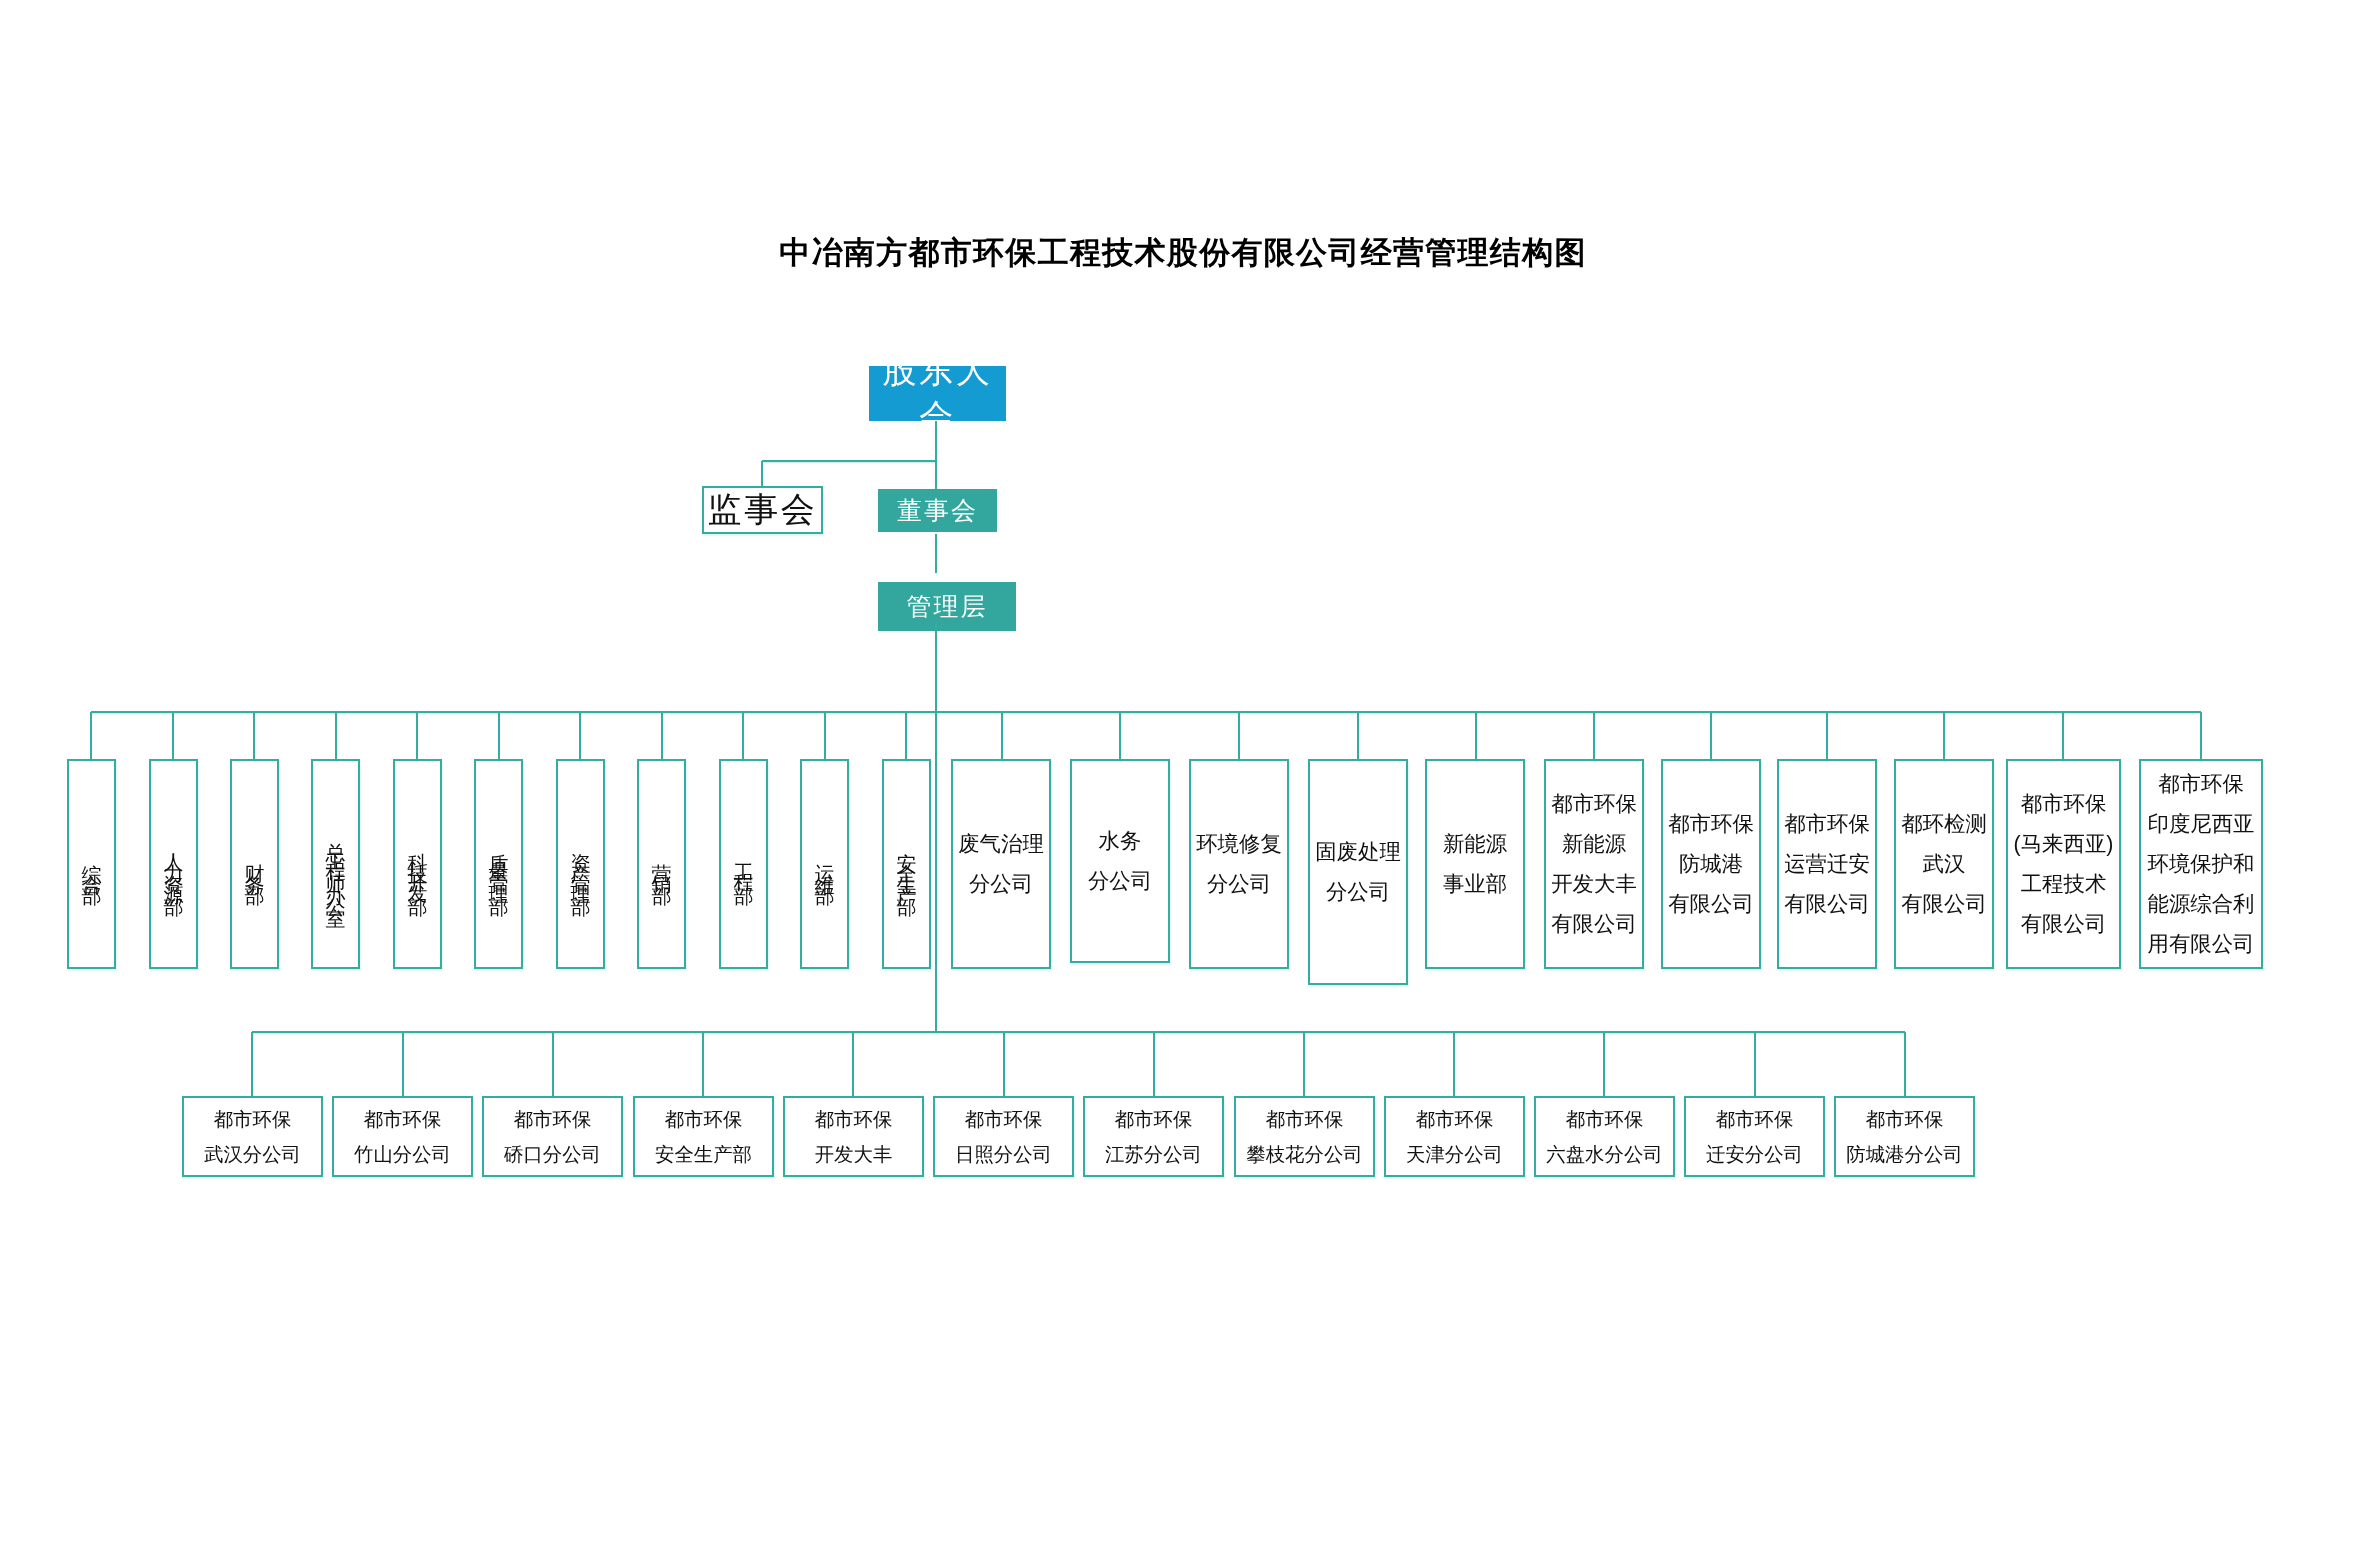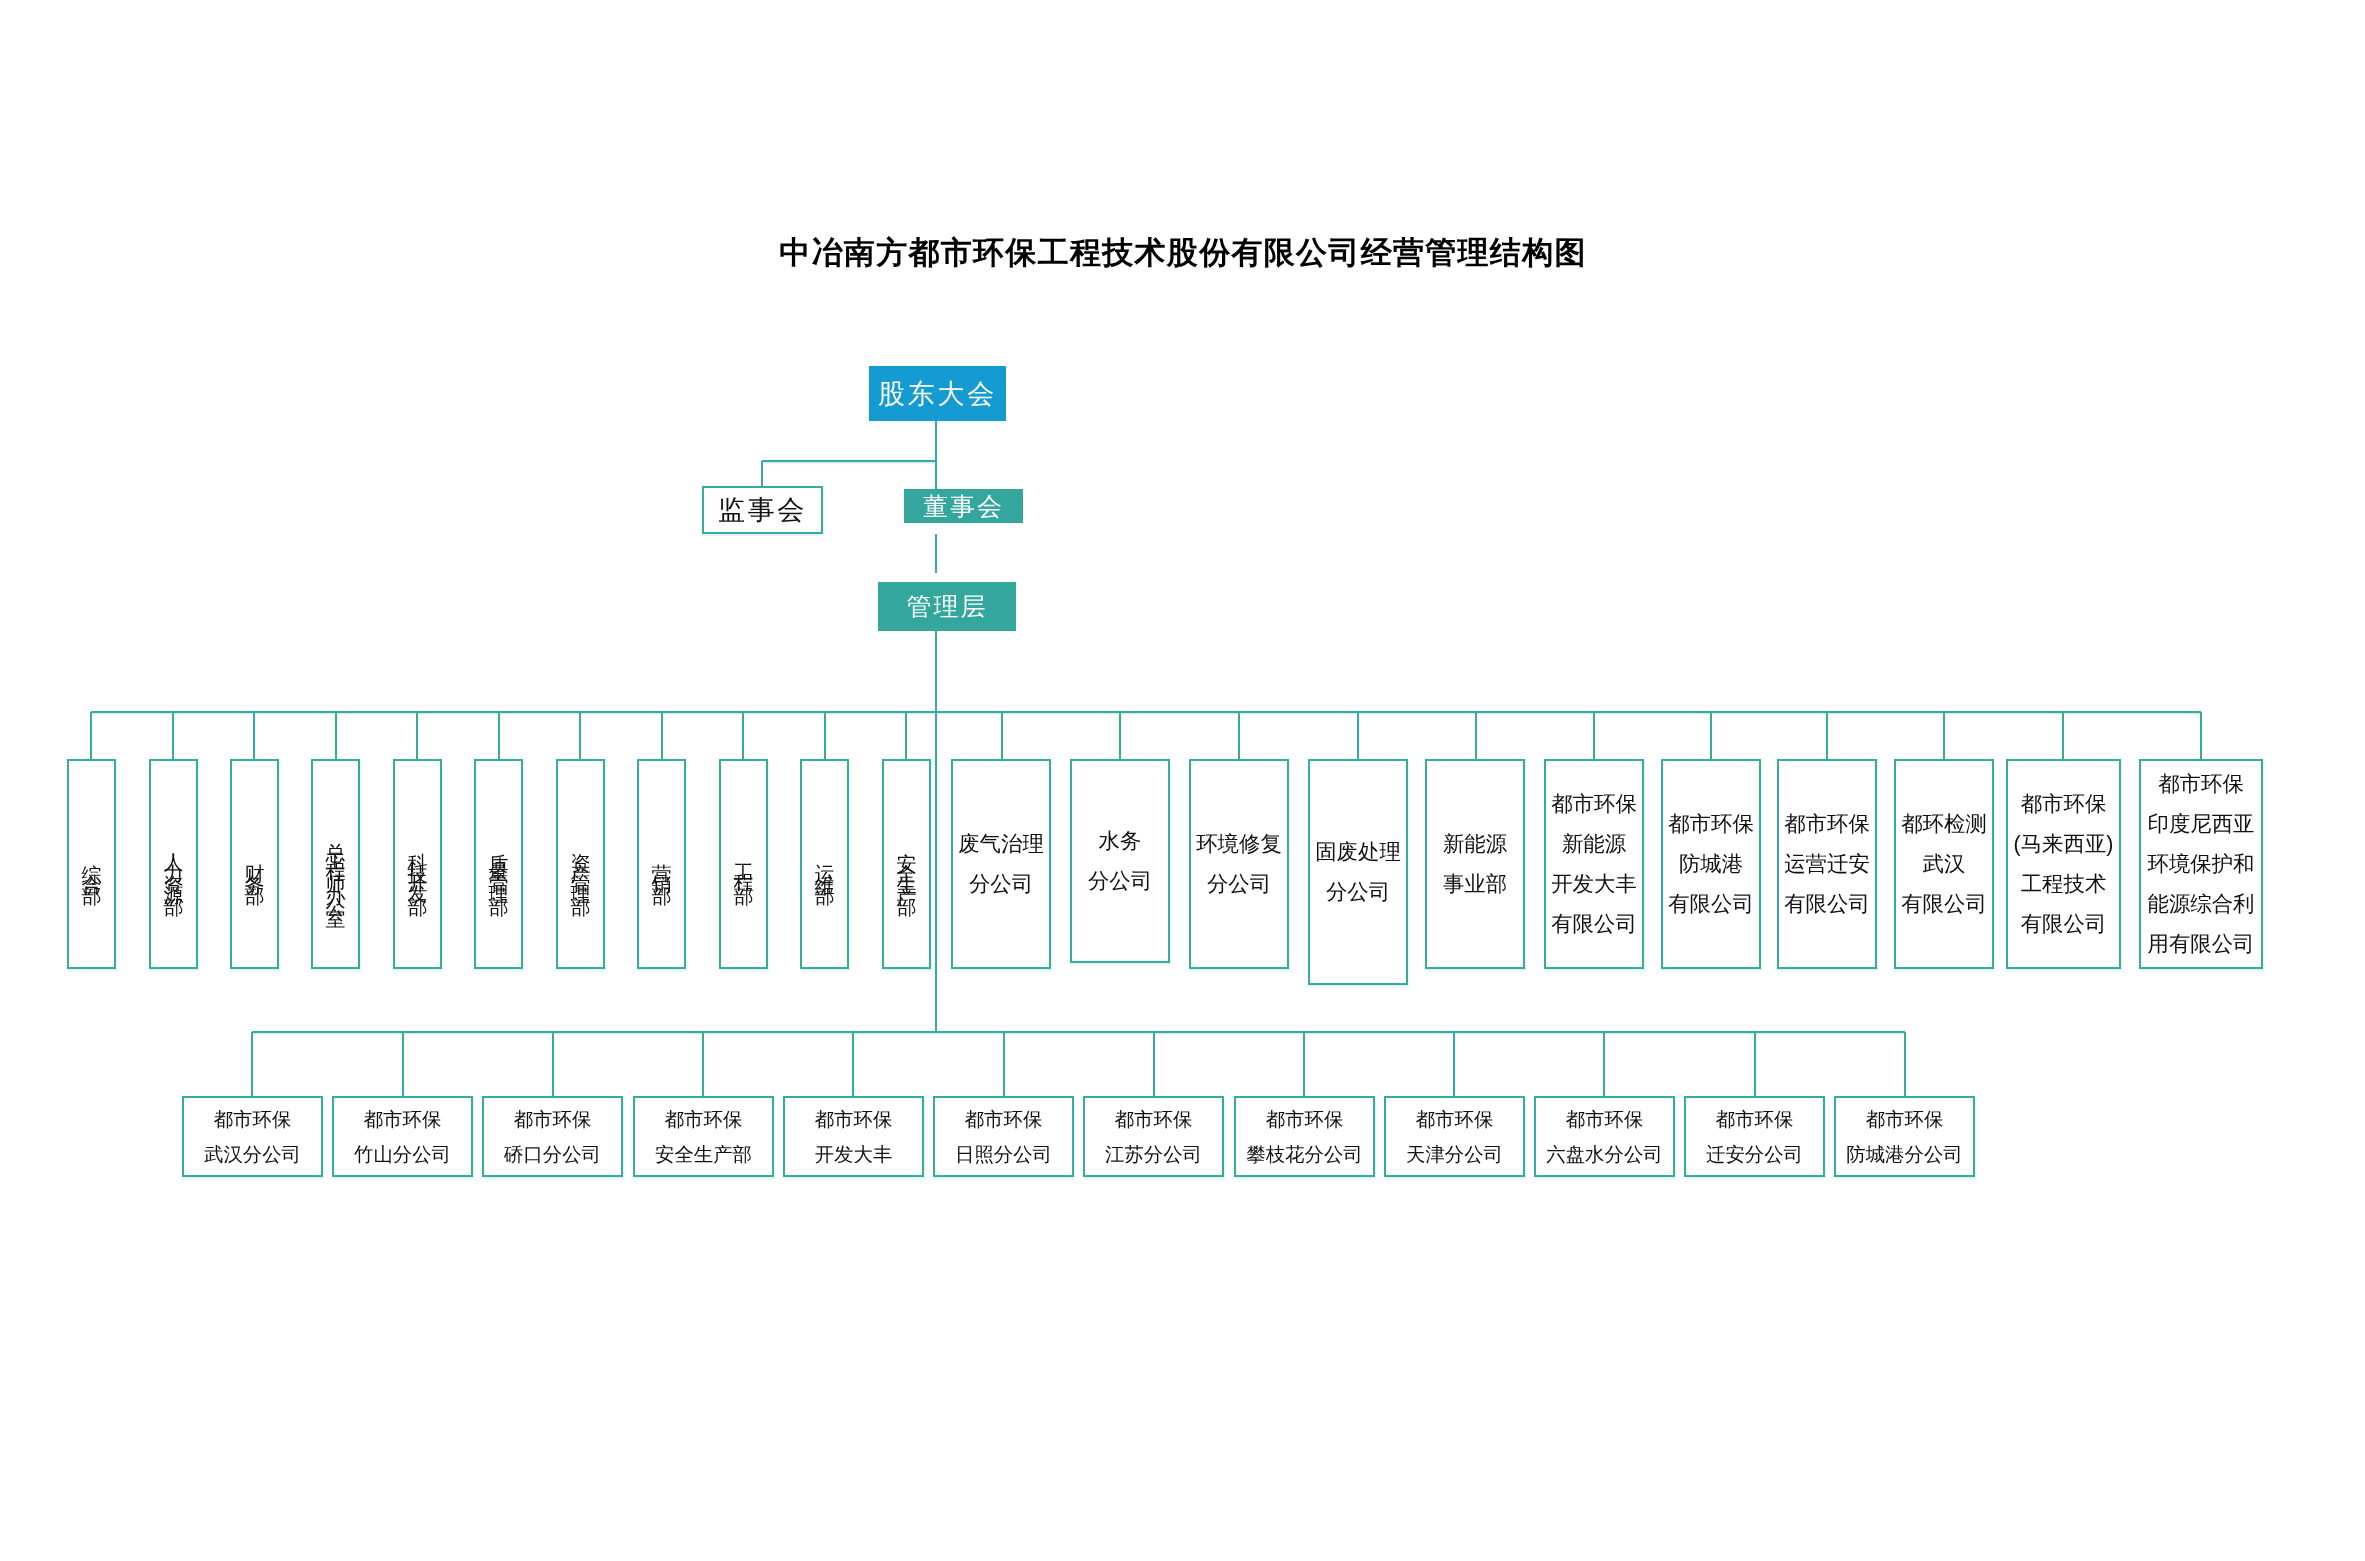--- a/index.html
+++ b/index.html
@@ -23,21 +23,21 @@
   }
   .node{
     position:absolute;
     display:flex;align-items:center;justify-content:center;
     box-sizing:border-box;text-align:center;
   }
   .node.fill-blue{background:var(--blue);color:#fff;}
   .node.fill-teal{background:var(--teal);color:#fff;}
   .node.outline{background:#fff;border:2px solid var(--line);color:var(--ink);
     box-shadow:1.3px 2px 1.3px rgba(53,172,162,0.15);}
-  .lbl-40{font-size:27px;letter-spacing:2.7px;}
+  .lbl-40{font-size:34px;letter-spacing:2.7px;}
   .lbl-37{font-size:25px;letter-spacing:2px;}
   .box{
     position:absolute;box-sizing:border-box;
     background:#fff;border:2px solid var(--line);
     display:flex;align-items:center;justify-content:center;
     box-shadow:1.3px 2px 1.3px rgba(53,172,162,0.15);
   }
   .v-text{
     writing-mode:vertical-rl;text-orientation:upright;
     font-size:20px;letter-spacing:10.7px;color:var(--ink);
@@ -53,21 +53,21 @@
 </head>
 <body>
 
 <div class="canvas">
   <h1 class="title">中冶南方都市环保工程技术股份有限公司经营管理结构图</h1>
 
   <div class="node fill-blue lbl-40" style="left:869px;top:366px;width:137px;height:55px;">股东大会</div>
 
   <div class="node outline lbl-40" style="left:702px;top:486px;width:121px;height:48px;">监事会</div>
 
-  <div class="node fill-teal lbl-37" style="left:904px;top:489px;width:119px;height:34px;">董事会</div>
+  <div class="node fill-teal lbl-37" style="left:878px;top:489px;width:119px;height:43px;">董事会</div>
 
   <div class="node fill-teal lbl-37" style="left:878px;top:574px;width:138px;height:49px;margin-top:8px;">管理层</div>
 
 <div class="line v" style="left: 935px; top: 421px; width: 2px; height: 68px;"></div>
     <div class="line h" style="left: 762px; top: 460px; width: 175px; height: 2px;"></div>
     <div class="line v" style="left: 761px; top: 461px; width: 2px; height: 25px;"></div>
     <div class="line v" style="left: 935px; top: 534px; width: 2px; height: 39px;"></div>
     <div class="line v" style="left: 935px; top: 622px; width: 2px; height: 409px;"></div>
     <div class="line h" style="left: 91px; top: 711px; width: 2110px; height: 2px;"></div>
     <div class="line h" style="left: 252px; top: 1031px; width: 1653px; height: 2px;"></div>

